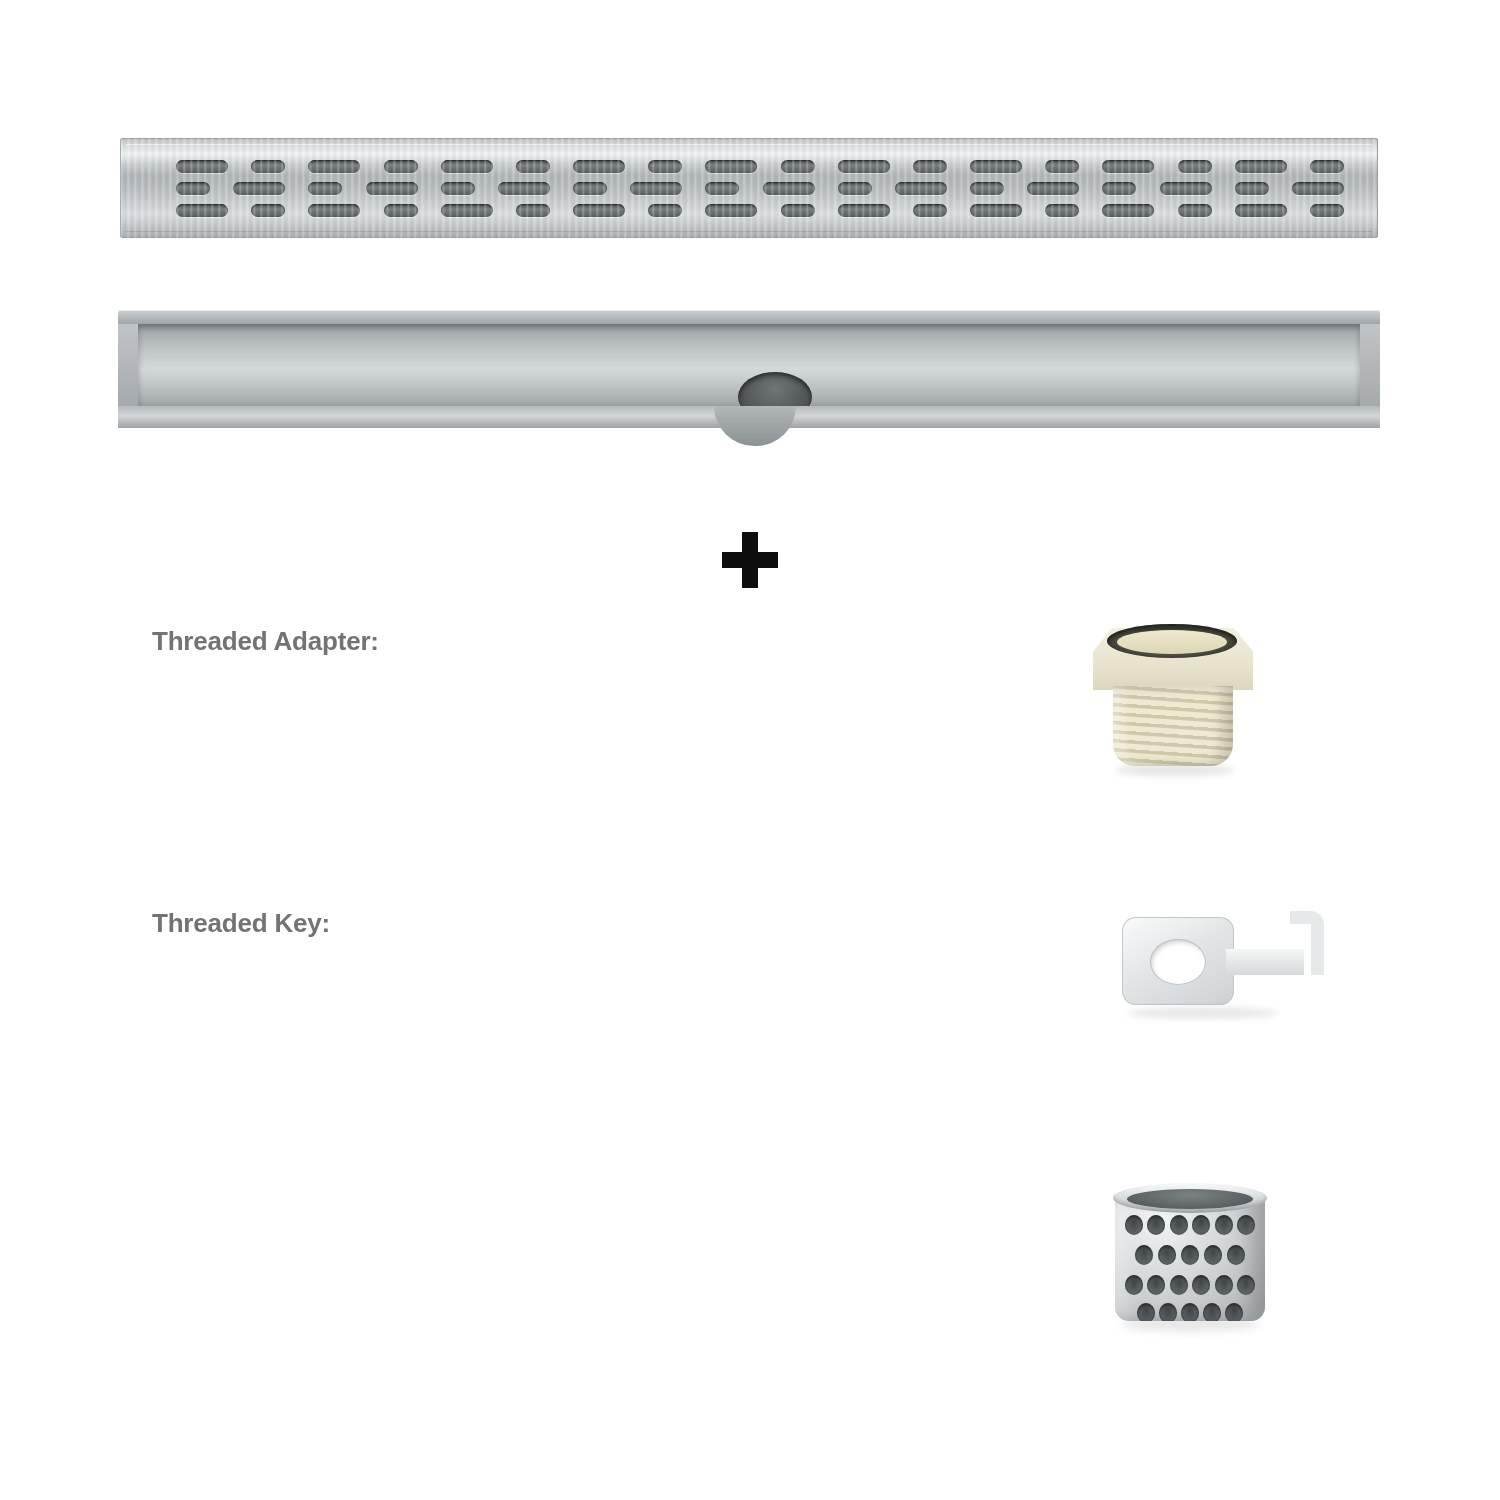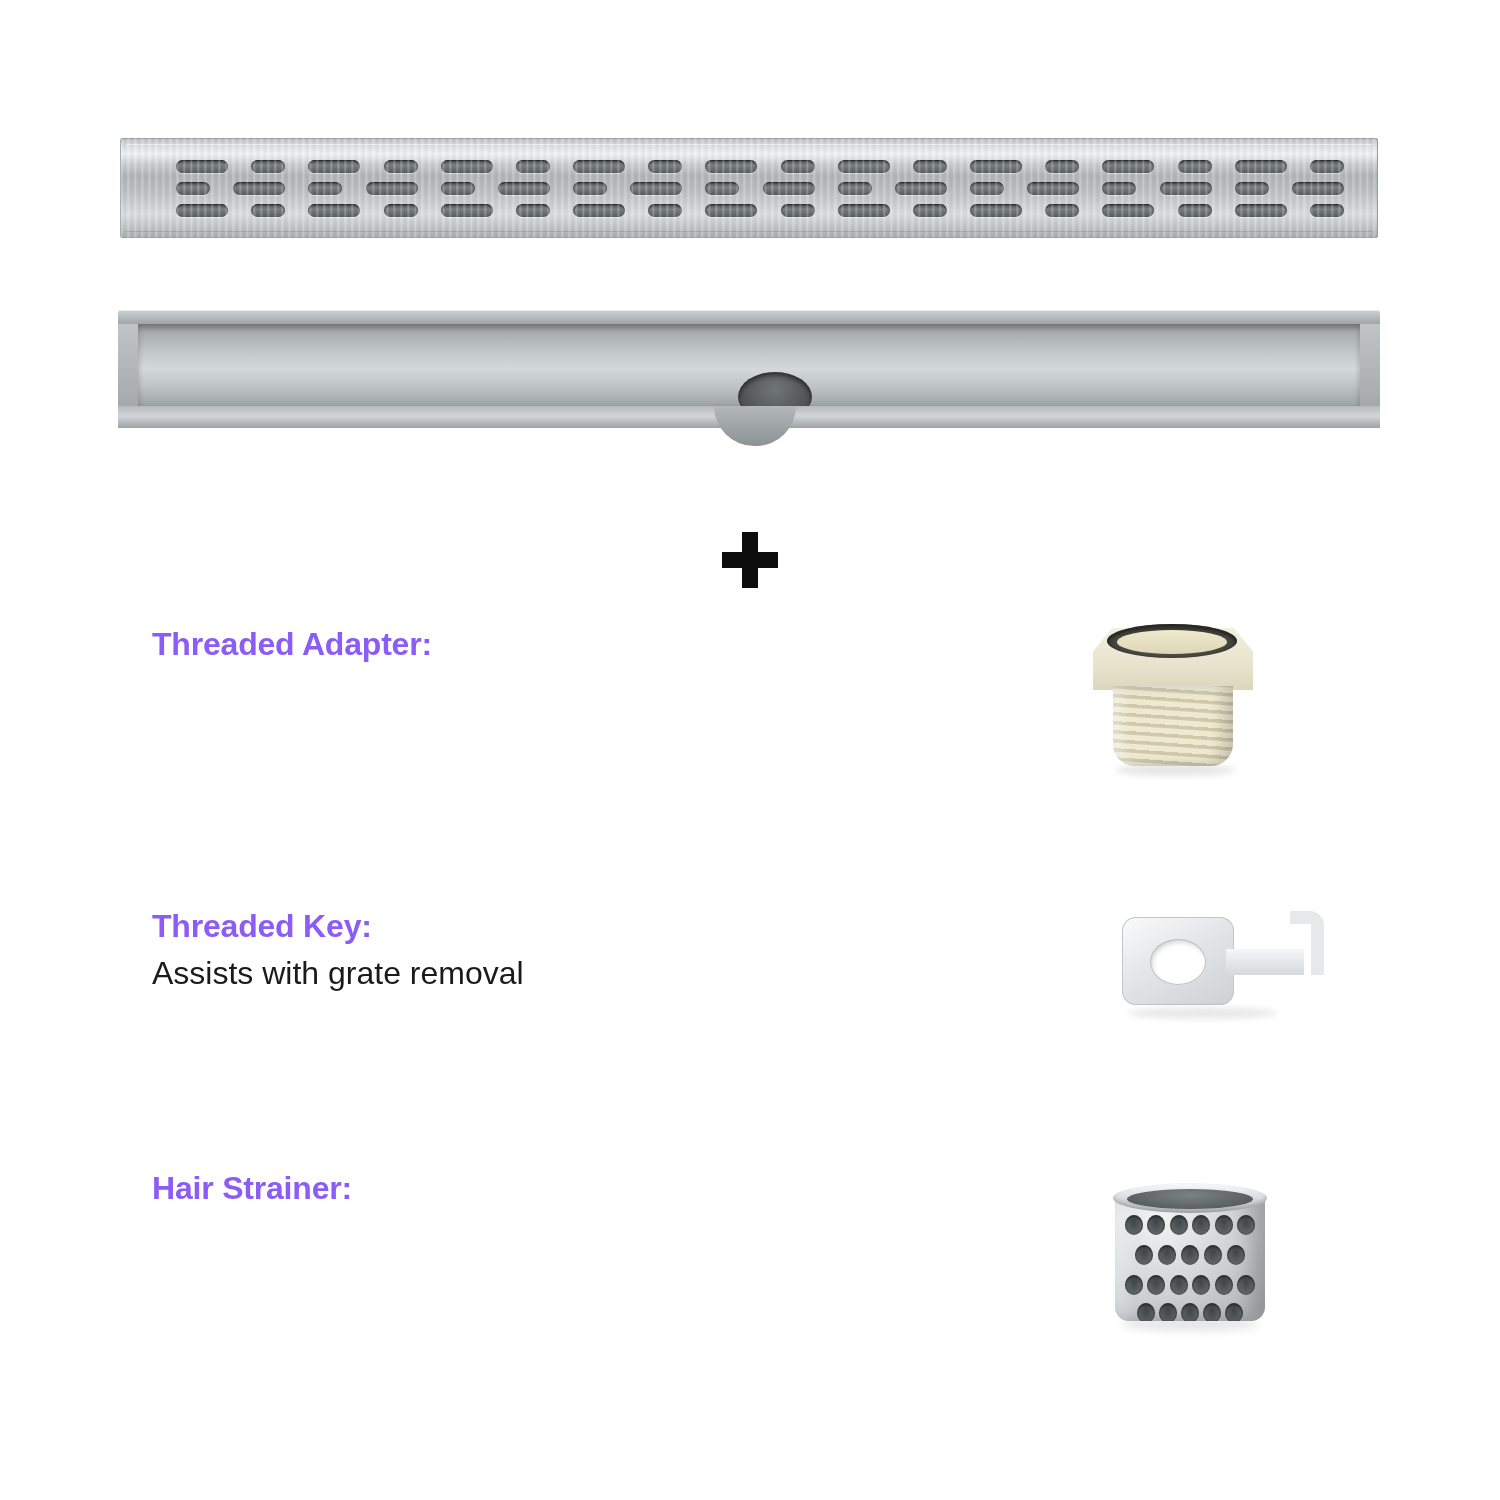--- a/index.html
+++ b/index.html
@@ -163,24 +163,24 @@
   .feature {
     position: absolute;
     left: 152px;
     width: 1230px;
   }
   .feature.f1 { top: 626px; }
   .feature.f2 { top: 908px; }
   .feature.f3 { top: 1170px; }
 
   .feature-title {
-    font-size: 32px;
+    font-size: 26px;
     font-weight: bold;
     letter-spacing: -0.2px;
-    color: #8b5cf6;
+    color: #737373;
     margin: 0 0 6px 0;
   }
   .feature-desc {
     font-size: 32px;
     line-height: 1.42;
     color: #1a1a1a;
     margin: 0;
     white-space: pre-line;
   }
 
@@ -462,32 +462,30 @@
 <div class="art art-adapter">
   <div class="adapter-hex"></div>
   <div class="adapter-rim"></div>
   <div class="adapter-bore"></div>
   <div class="adapter-thread"></div>
   <div class="adapter-shadow"></div>
 </div>
 
 <div class="feature f2">
   <p class="feature-title">Threaded Key:</p>
-  <p class="feature-desc">Assists with grate removal</p>
 </div>
 <div class="art art-key">
   <div class="key-body"></div>
   <div class="key-hole"></div>
   <div class="key-neck"></div>
   <div class="key-hook"></div>
   <div class="key-shadow"></div>
 </div>
 
 <div class="feature f3">
-  <p class="feature-title">Hair Strainer:</p>
 </div>
 <div class="art art-strainer">
   <div class="strainer-body">
     <div class="perf p1">
         <span></span>
         <span></span>
         <span></span>
         <span></span>
         <span></span>
         <span></span>

